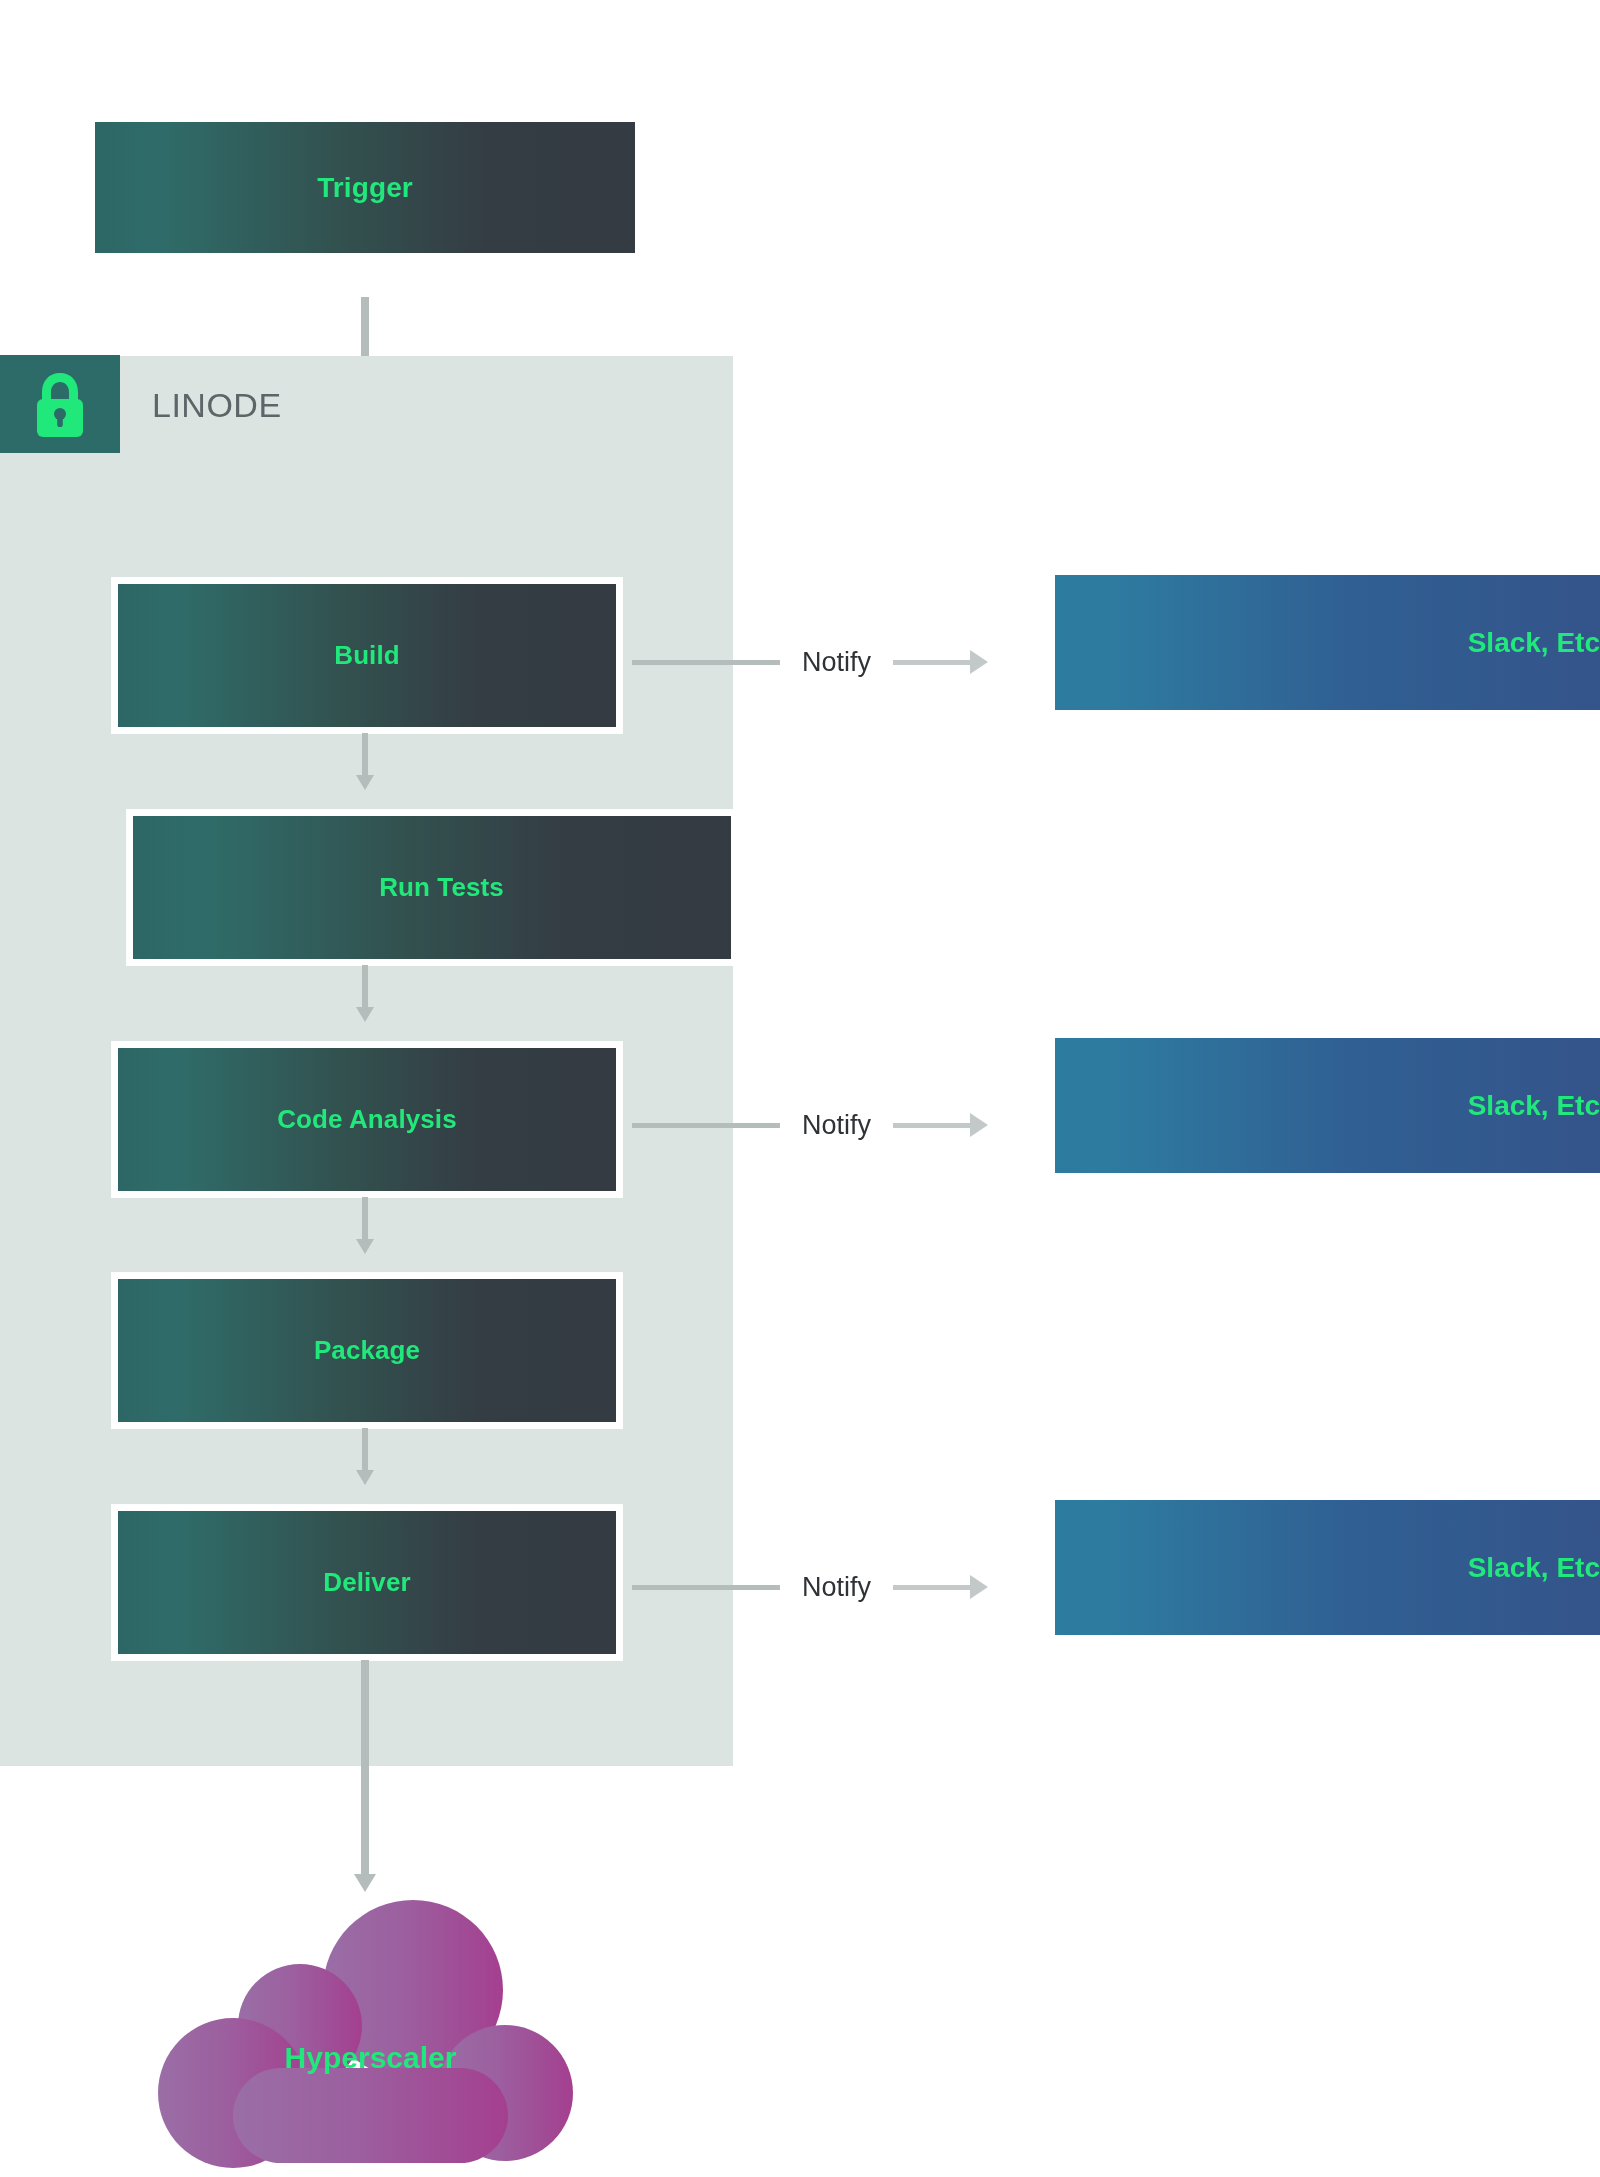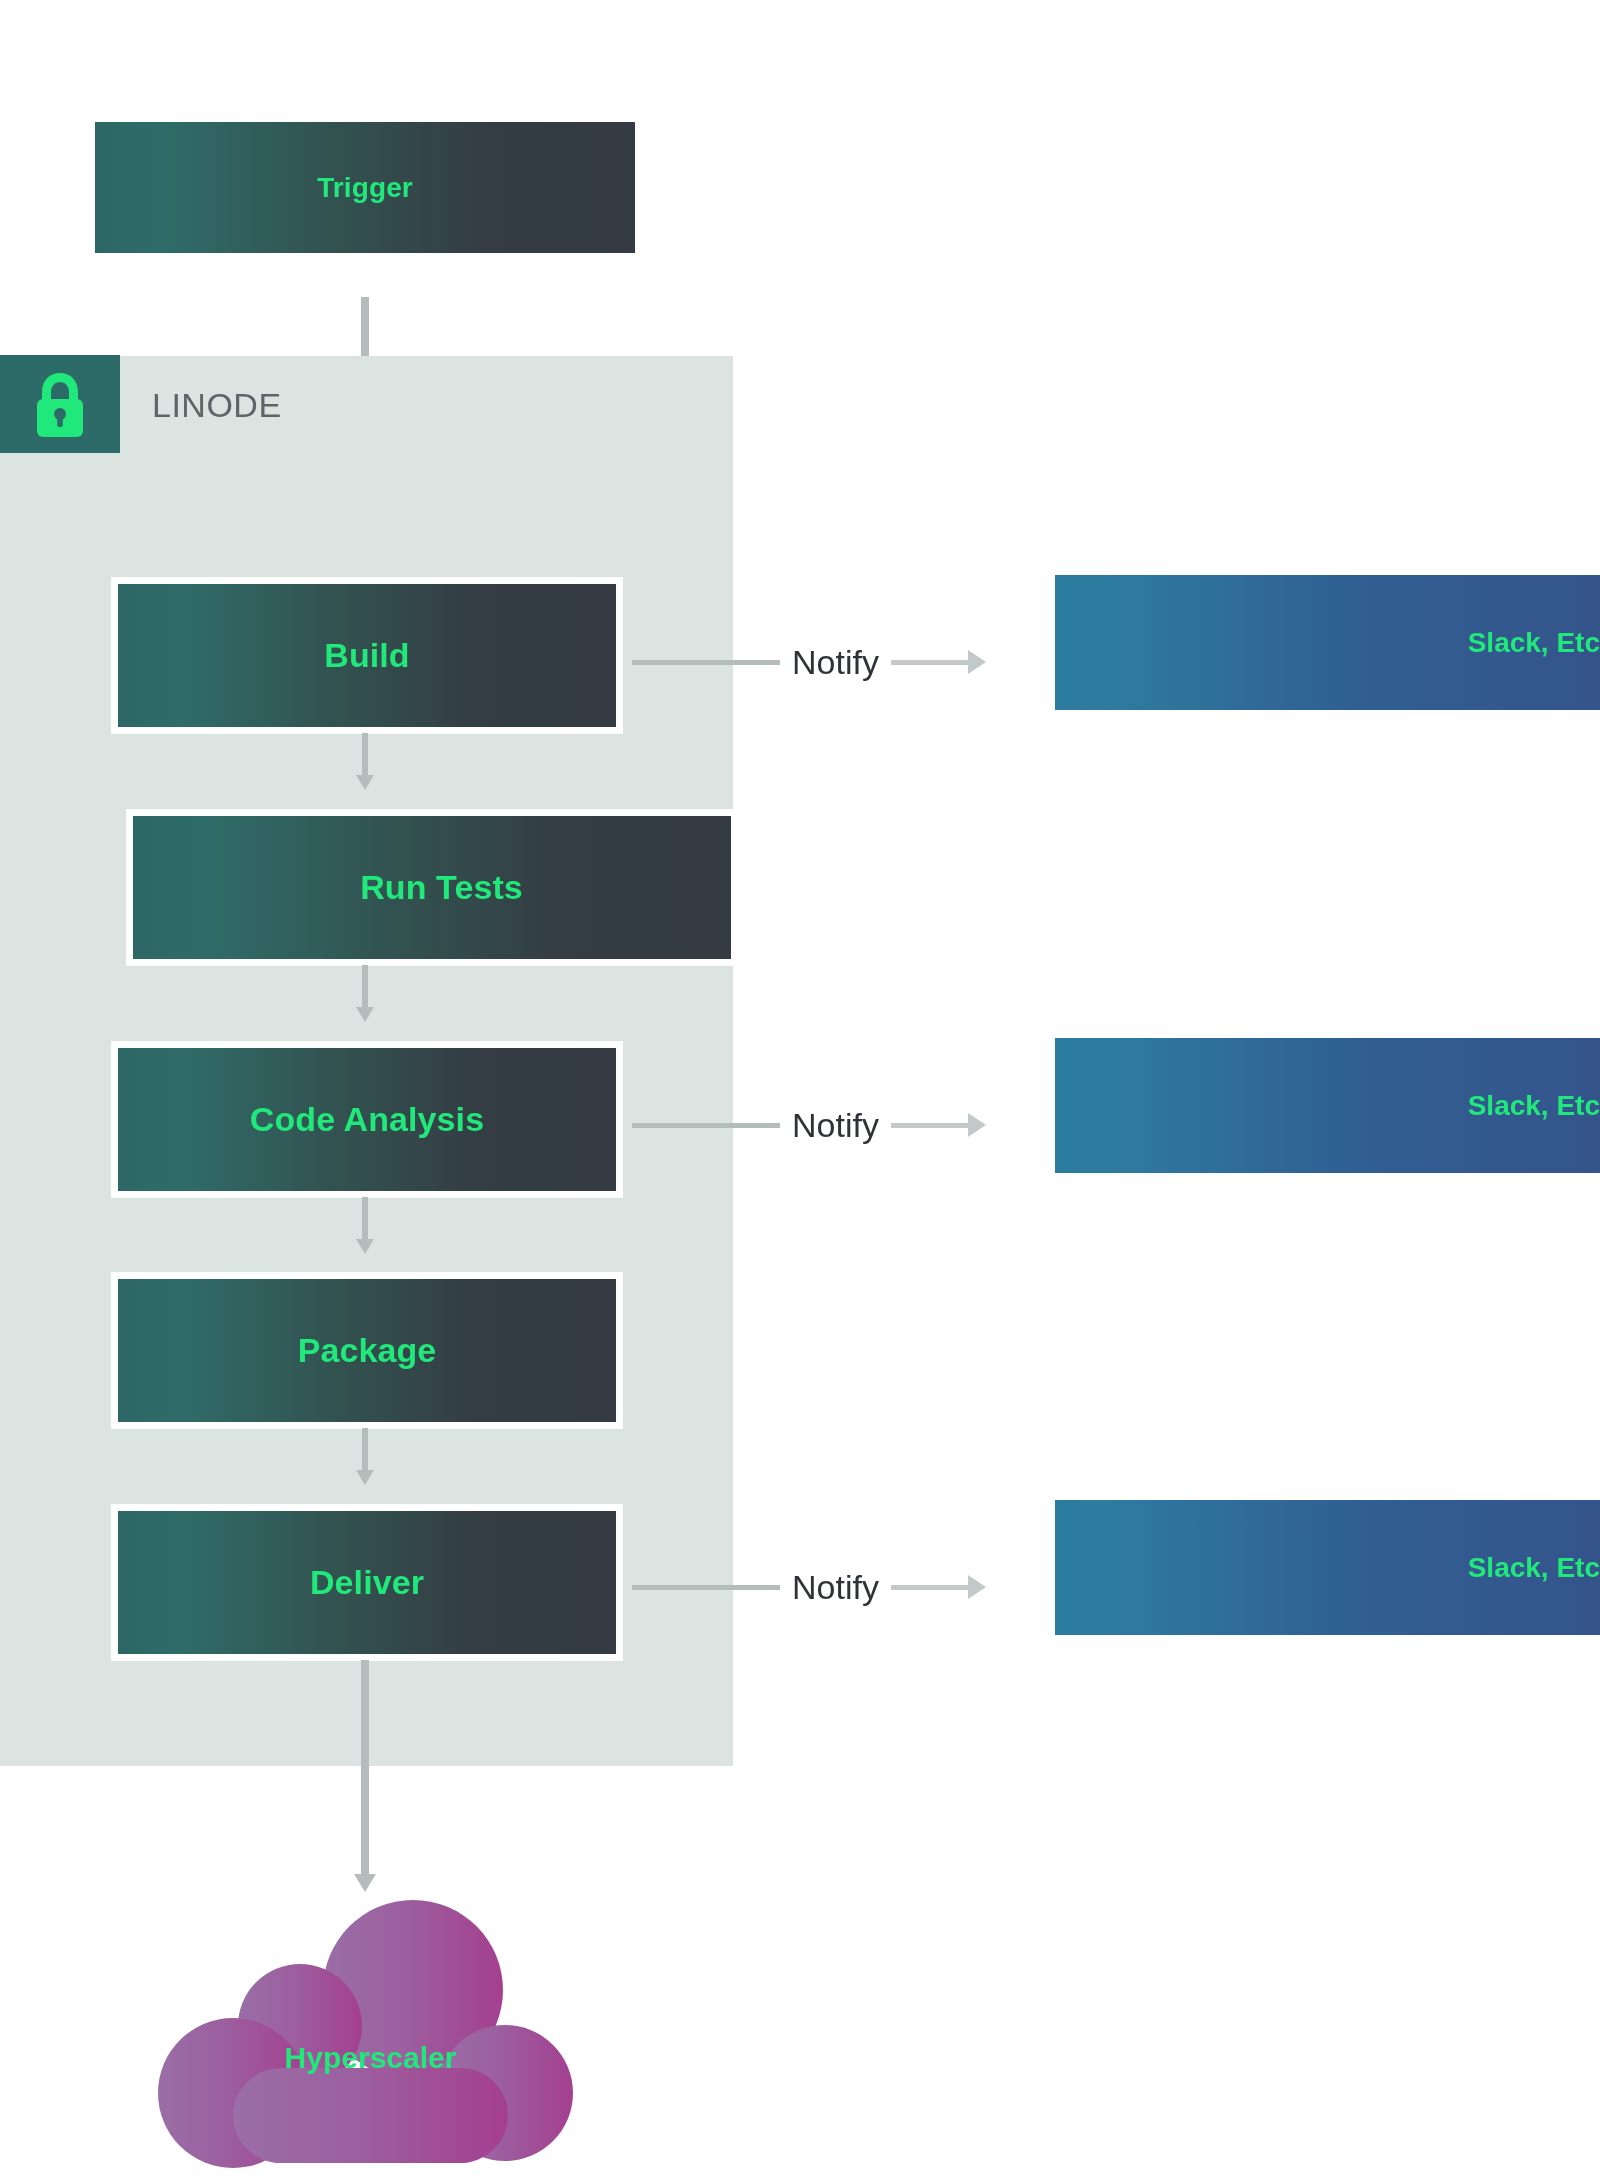--- a/index.html
+++ b/index.html
@@ -68,21 +68,21 @@
     justify-content: center;
     box-sizing: border-box;
   }
   .stage.framed {
     border: 6px solid #ffffff;
     box-shadow: 0 0 0 1px rgba(255,255,255,0.9);
   }
   .stage-label {
     color: #21e87b;
     font-weight: bold;
-    font-size: 34px;
+    font-size: 26px;
     letter-spacing: 0.1px;
     white-space: nowrap;
   }
   .stage.trigger .stage-label { font-size: 28px; }
 
   
   .notify-target {
     position: absolute;
     background: linear-gradient(to right, #2c7c9f 0%, #2e7ba0 10%, #305f93 55%, #34548a 100%);
     display: flex;
@@ -126,23 +126,23 @@
     height: 40px;
     display: flex;
     align-items: center;
   }
   .notify-line-left {
     width: 148px;
     height: 5px;
     background: #b4bcbc;
   }
   .notify-text {
-    font-size: 34px;
+    font-size: 27px;
     color: #2f3338;
-    margin: 0 12px;
+    margin: 0 22px;
     white-space: nowrap;
     text-align: center;
   }
   .notify-line-right {
     width: 78px;
     height: 5px;
     background: #c3c8c8;
     position: relative;
   }
   .notify-line-right::after {

